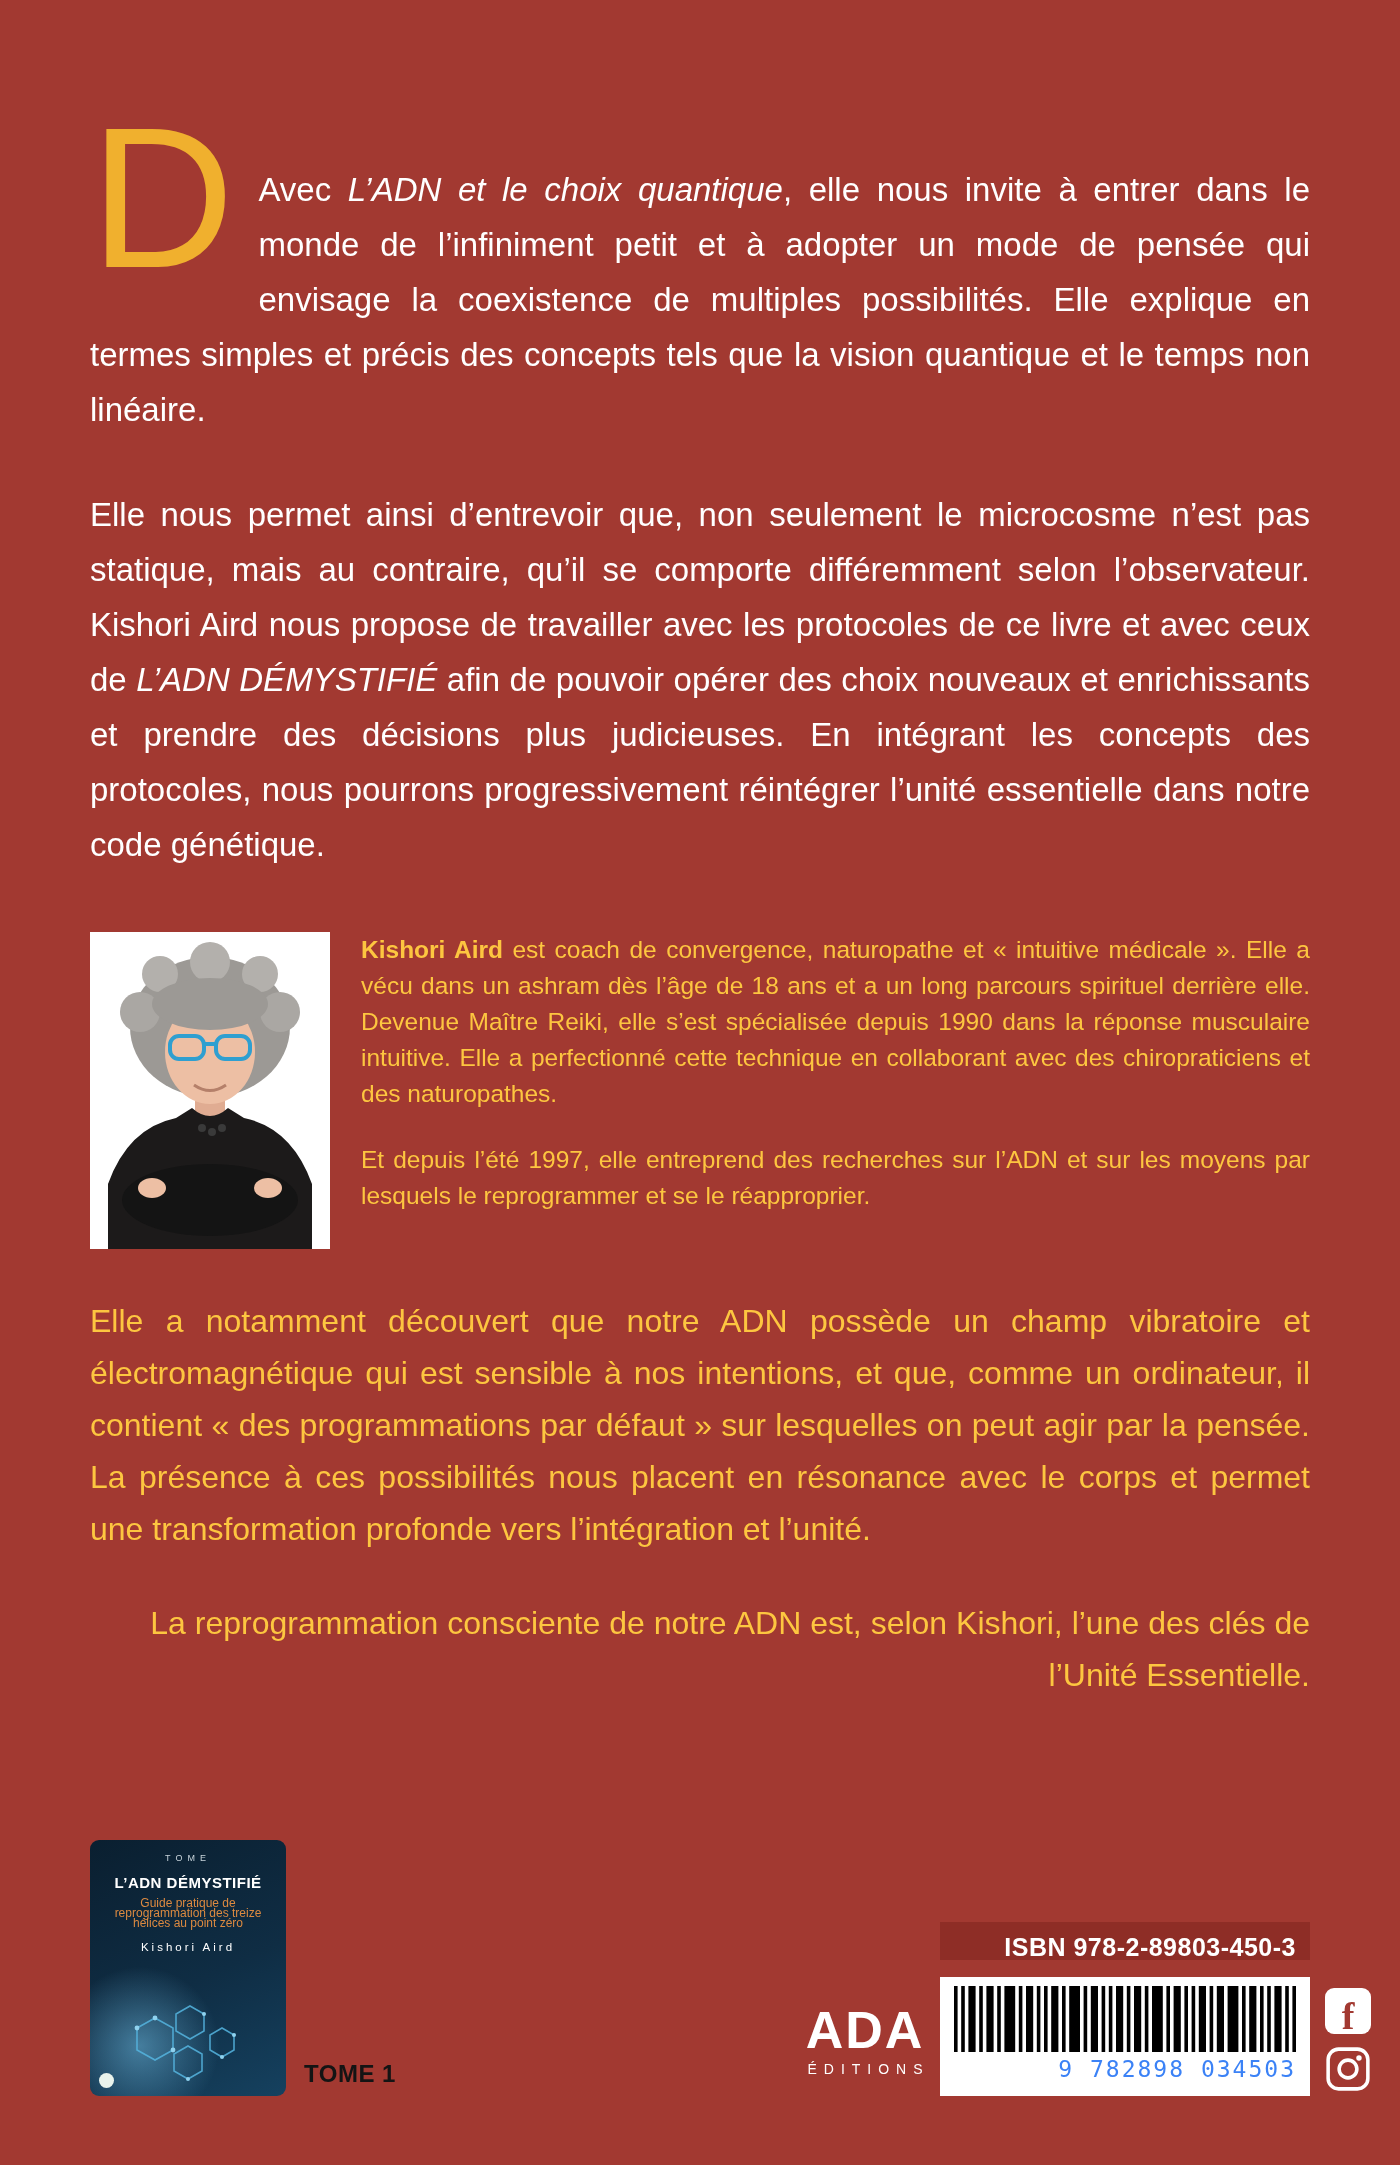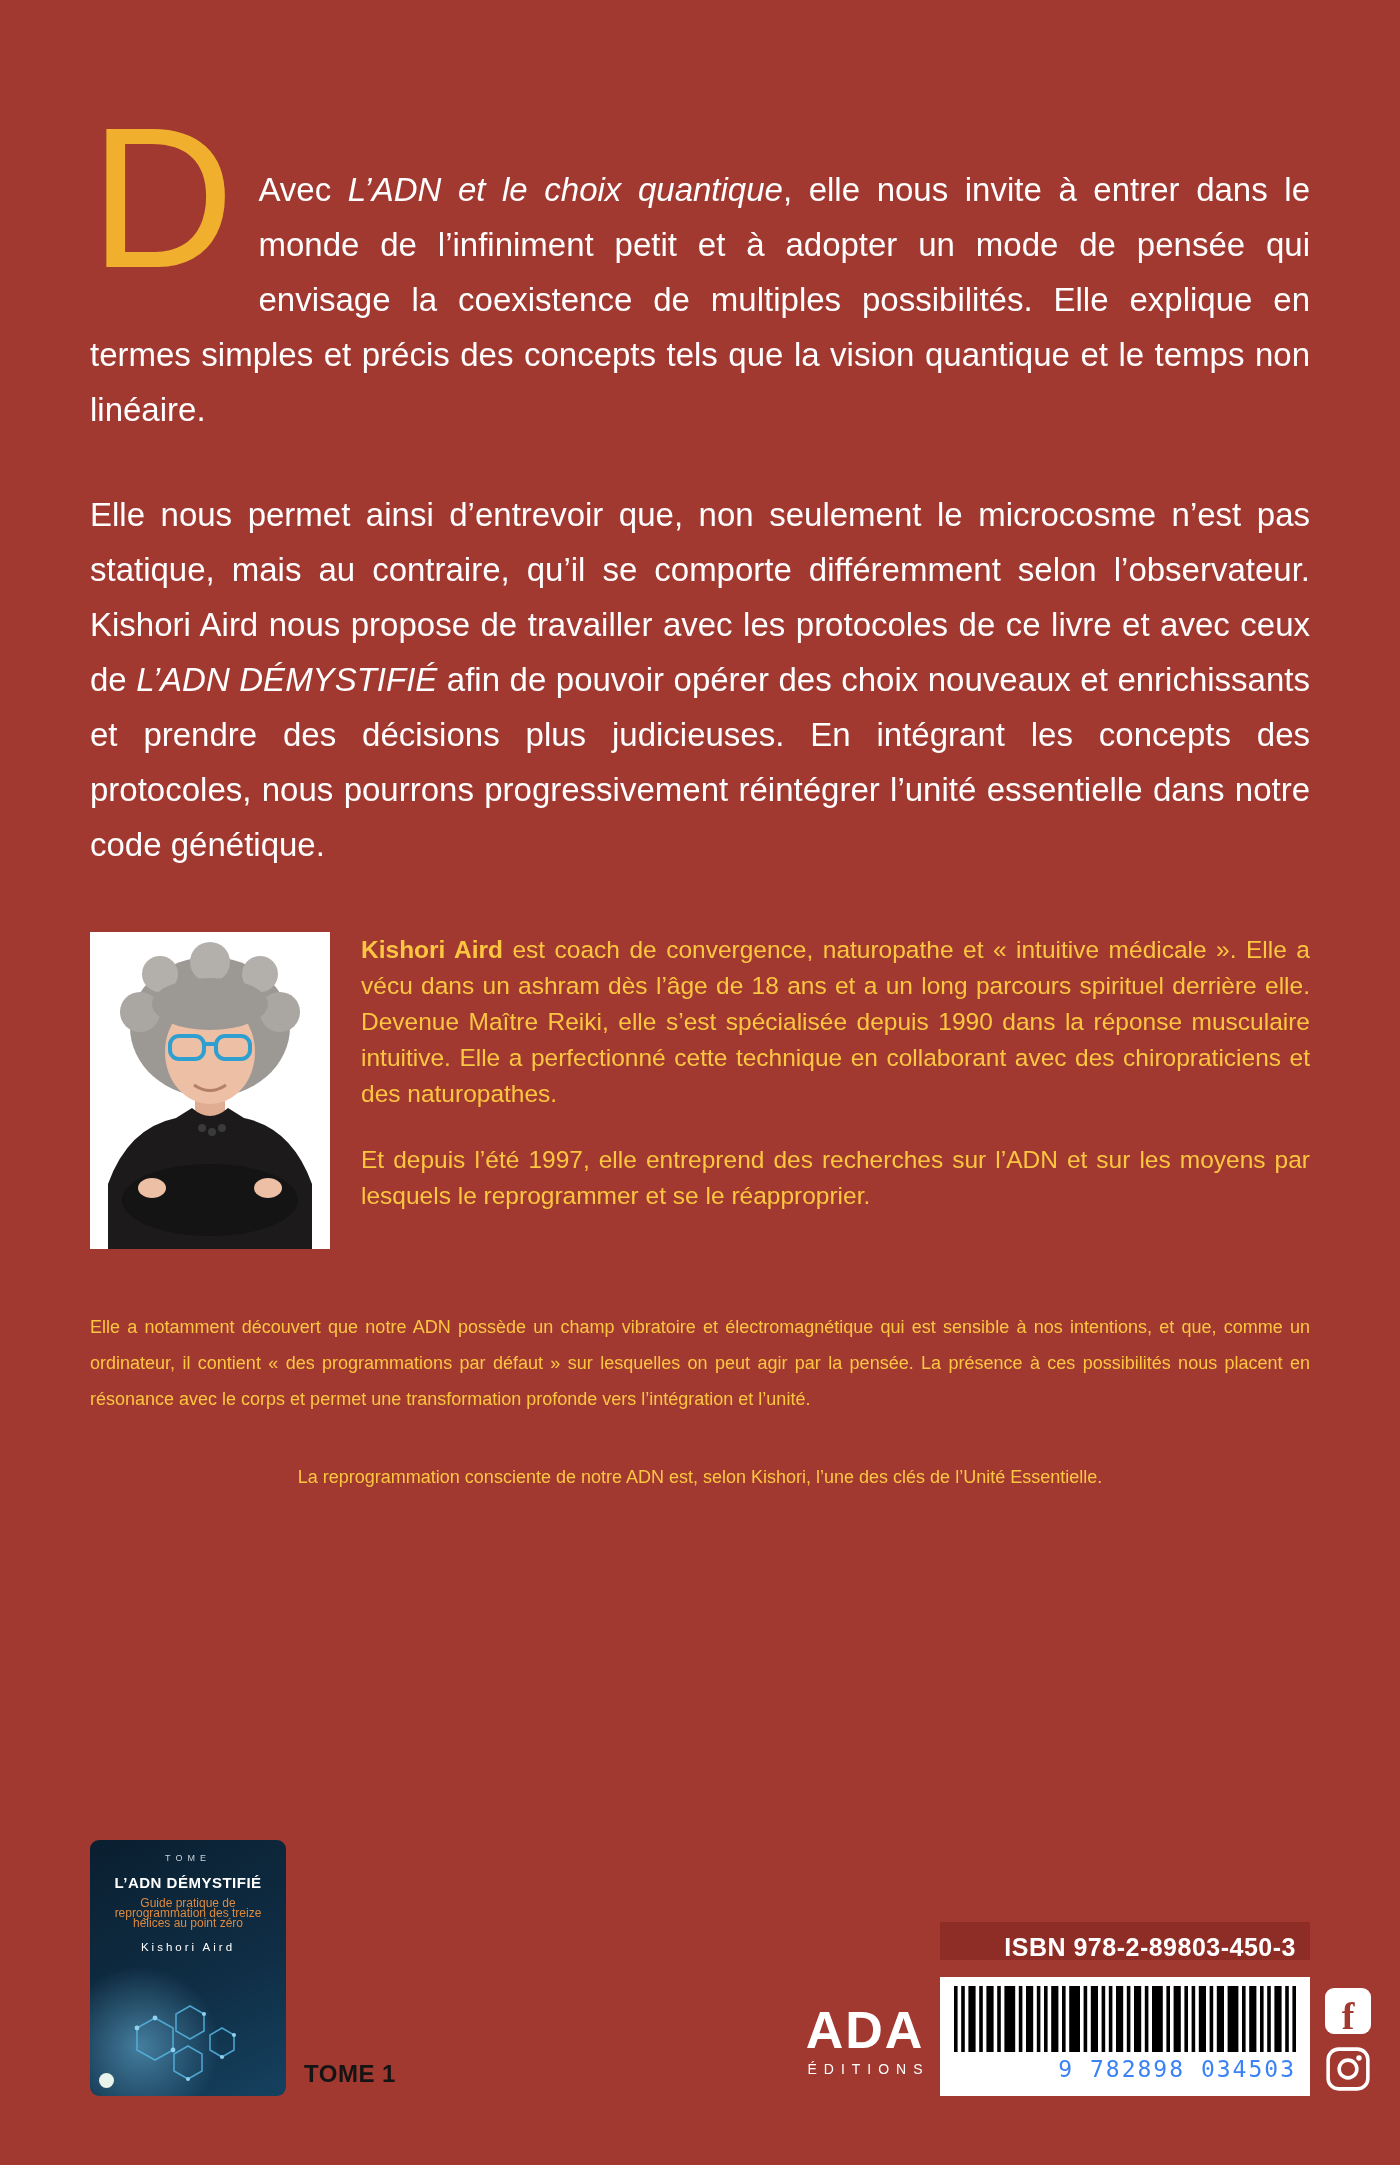--- a/index.html
+++ b/index.html
@@ -43,26 +43,26 @@
   .bio-col{flex:1;}
   .bio-col p{
     color:var(--yellow);
     font-size:24.5px;
     line-height:36px;
     text-align:justify;
     margin:0 0 30px 0;
   }
   .wide{
     color:var(--yellow);
-    font-size:18px;
-    line-height:36px;
+    font-size:32px;
+    line-height:52px;
     text-align:justify;
-    margin:60px 90px 0 90px;
-  }
-  .wide.single{margin-top:42px;text-align:center;}
+    margin:46px 90px 0 90px;
+  }
+  .wide.single{margin-top:42px;text-align:right;}
 
   
   .thumb{
     position:absolute;left:90px;top:1840px;width:196px;height:256px;
     background:linear-gradient(155deg,#0a1f30 0%,#0f2d44 55%,#15415f 100%);
     overflow:hidden;text-align:center;color:#fff;border-radius:9px;
   }
   .thumb::after{
     content:"";position:absolute;left:-30px;bottom:-30px;width:160px;height:160px;
     background:radial-gradient(circle,rgba(120,200,240,.5),rgba(120,200,240,0) 70%);

